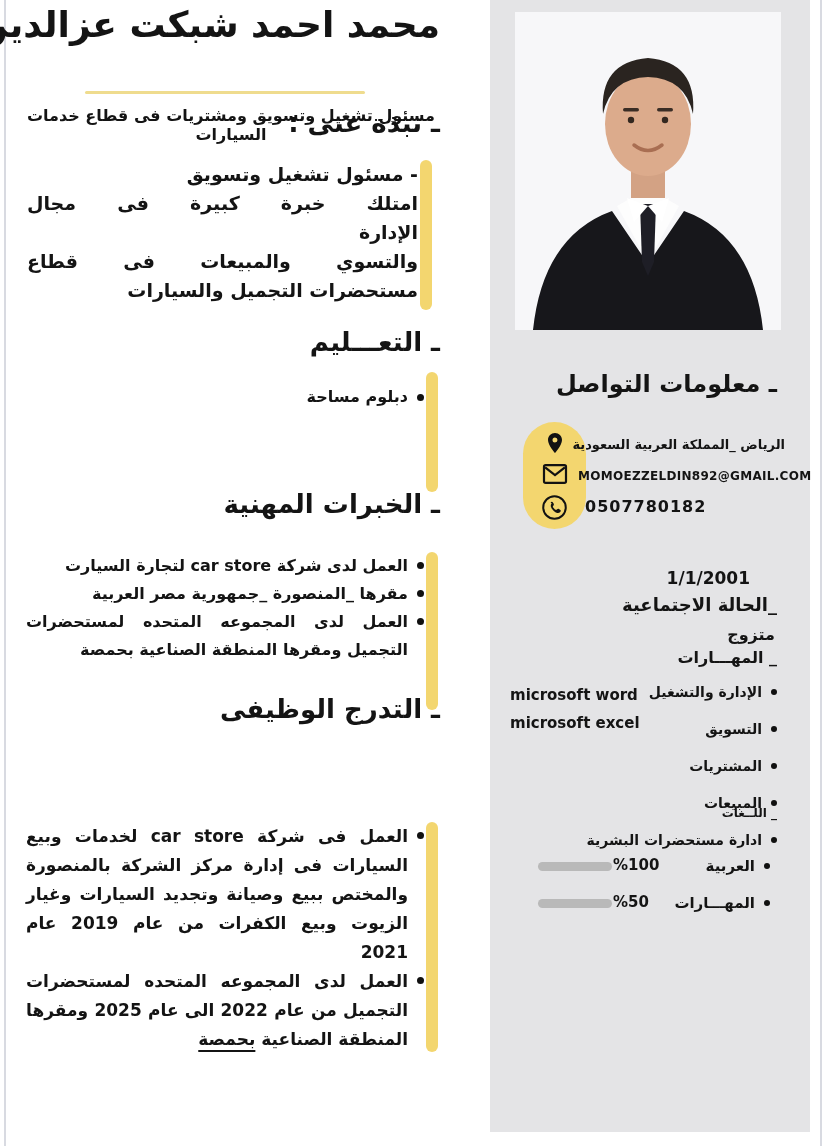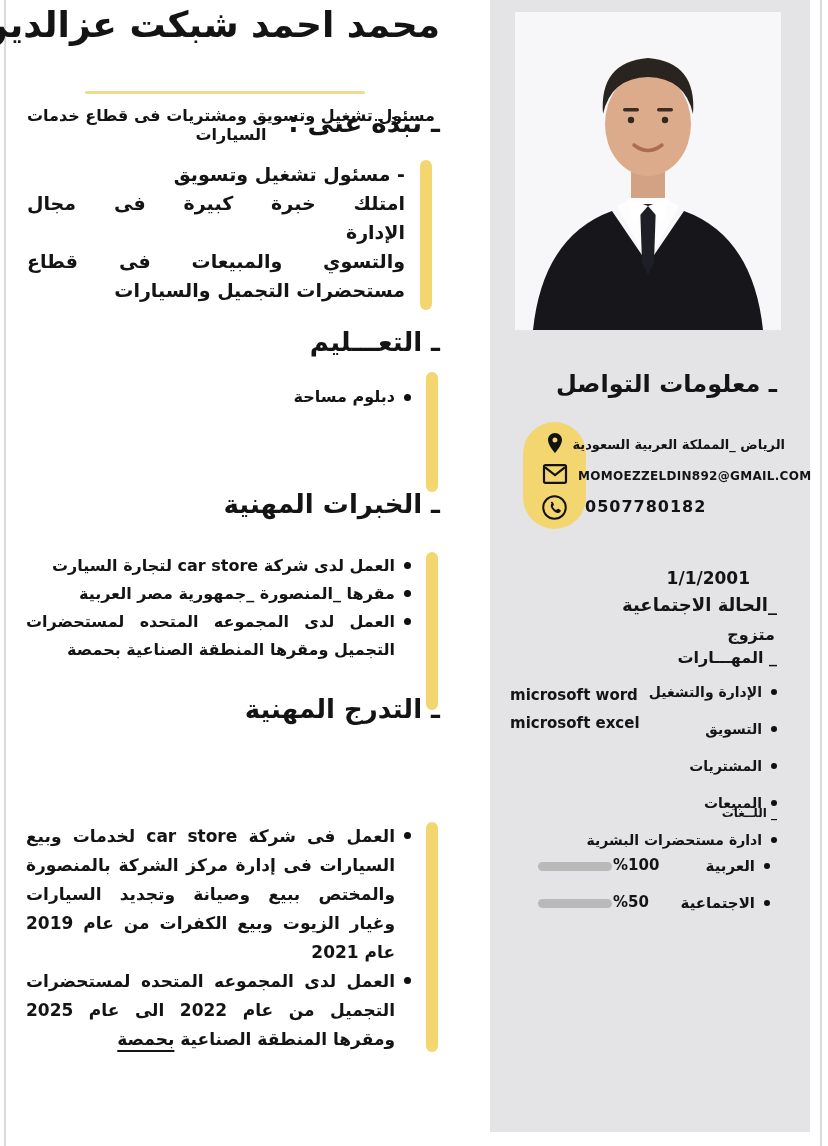--- a/index.html
+++ b/index.html
@@ -19,21 +19,21 @@
   .cv-subtitle{position:absolute;top:58px;right:0;width:100%;text-align:center;
     font-size:16px;font-weight:bold;margin-top:48px;}
   .title-underline{position:absolute;top:91px;right:75px;width:280px;height:3px;
     background:#efdc8e;border-radius:2px;}
   .sec-heading{position:absolute;right:0;font-size:26px;font-weight:bold;white-space:nowrap;}
   #about-heading{top:108px;}
   #edu-heading{top:327px;}
   #exp-heading{top:489px;}
   #career-heading{top:694px;}
 
-  .block{position:absolute;display:flex;gap:15px;}
+  .block{position:absolute;display:flex;gap:2px;}
   .vbar{width:12px;border-radius:7px;background:#f3d66f;flex:0 0 auto;}
   #about-block{top:160px;right:8px;width:405px;}
   #about-block .vbar{height:150px;}
   .about-text{font-size:19px;font-weight:bold;line-height:29px;text-align:right;width:100%;}
   .about-line.j{text-align:justify;text-align-last:justify;}
 
   #edu-block{top:372px;right:2px;width:410px;}
   #edu-block .vbar{height:120px;}
   #exp-block{top:552px;right:2px;width:412px;}
   #exp-block .vbar{height:158px;}
@@ -134,21 +134,21 @@
           <span class="dot"></span>
           <span class="bullet-text">مقرها _المنصورة _جمهورية مصر العربية</span>
         </div>
         <div class="bullet-item">
           <span class="dot"></span>
           <span class="bullet-text">العمل لدى المجموعه المتحده لمستحضرات التجميل ومقرها المنطقة الصناعية بحمصة</span>
         </div>
       </div>
     </div>
 
-    <div class="sec-heading" id="career-heading">ـ التدرج المهنية</div>
+    <div class="sec-heading" id="career-heading">ـ التدرج الوظيفى</div>
     <div class="block" id="career-block">
       <div class="vbar"></div>
       <div class="bullet-list">
         <div class="bullet-item">
           <span class="dot"></span>
           <span class="bullet-text">العمل فى شركة car store لخدمات وبيع السيارات فى إدارة مركز الشركة بالمنصورة والمختص ببيع وصيانة وتجديد السيارات وغيار الزيوت وبيع الكفرات من عام 2019  عام 2021</span>
         </div>
         <div class="bullet-item">
           <span class="dot"></span>
           <span class="bullet-text"><span>العمل لدى المجموعه المتحده لمستحضرات التجميل من عام 2022 الى عام 2025 ومقرها المنطقة الصناعية</span> <span class="u">بحمصة</span></span>
@@ -234,19 +234,19 @@
       <span class="lang-name-wrap">
           <span class="dot"></span>
           <span>العربية</span>
         </span>
       <span class="lang-pct">%100</span>
       <span class="lang-bar"><span class="lang-fill" style="width: 100%;"></span></span>
     </div>
     <div class="lang-row" id="lang-row-1">
       <span class="lang-name-wrap">
           <span class="dot"></span>
-          <span>الاجتماعية</span>
+          <span>المهـــارات</span>
         </span>
       <span class="lang-pct">%50</span>
       <span class="lang-bar"><span class="lang-fill" style="width: 50%;"></span></span>
     </div>
   </div>
 </div>
 
 </body></html>

